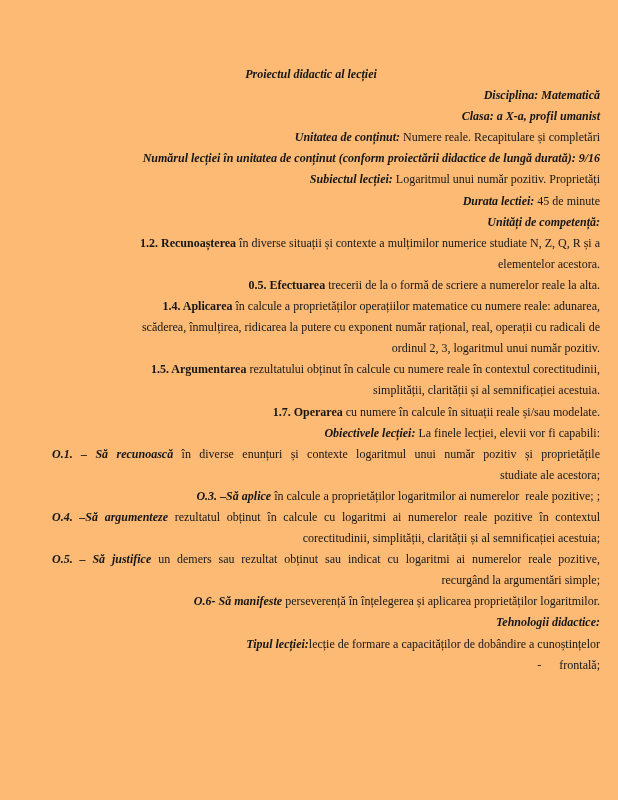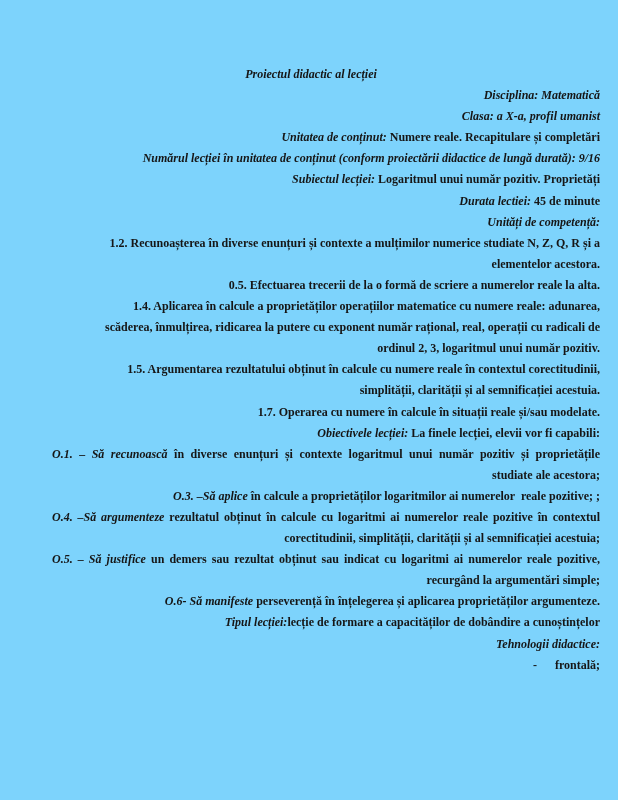--- a/index.html
+++ b/index.html
@@ -7,21 +7,21 @@
     width: 618px; height: 800px;
     background: #ffffff;
     color: #161616;
     font-family: "Liberation Serif", "DejaVu Serif", serif;
     overflow: hidden;
   }
   .page {
     box-sizing: border-box;
     width: 618px; height: 800px;
     padding: 64px 18px 0 52px;
-    background: #7dd3fc;
+    background: #fdba74;
   }
   .line {
     font-size: 12px;
     line-height: 21.1px;
     height: 21.1px;
     white-space: pre;           
     text-align: right;
   }
   .line.center {
     white-space: normal;
@@ -30,48 +30,48 @@
   }
   .line.just {
     white-space: normal;
     text-align: justify;
     text-align-last: justify;   
   }
   .ind1 { padding-left: 43px; } 
   .ind2 { padding-left: 63px; } 
   .s-bi { font-weight: 700; font-style: italic; }
   .s-b  { font-weight: 700; margin-left: 36px; }
-  .s-r  { font-weight: 700; }
+  .s-r  { font-weight: 400; }
 </style>
 </head>
 <body>
 
 <main class="page" id="doc-root">
     <div class="line center"><span class="s-bi">Proiectul didactic al lecției</span></div>
     <div class="line"><span class="s-bi">Disciplina: Matematică</span></div>
     <div class="line"><span class="s-bi">Clasa: a X-a, profil umanist</span></div>
     <div class="line"><span class="s-bi">Unitatea de conținut: </span><span class="s-r">Numere reale. Recapitulare și completări</span></div>
     <div class="line"><span class="s-bi">Numărul lecției în unitatea de conținut (conform proiectării didactice de lungă durată): 9/16</span></div>
     <div class="line"><span class="s-bi">Subiectul lecției: </span><span class="s-r">Logaritmul unui număr pozitiv. Proprietăți</span></div>
     <div class="line"><span class="s-bi">Durata lectiei: </span><span class="s-r">45 de minute</span></div>
     <div class="line"><span class="s-bi">Unități de competență:</span></div>
-    <div class="line"><span class="s-b">1.2. Recunoașterea </span><span class="s-r">în diverse enunțuri și contexte a mulțimilor numerice studiate N, Z, Q, R și a</span></div>
+    <div class="line"><span class="s-b">1.2. Recunoașterea </span><span class="s-r">în diverse situații și contexte a mulțimilor numerice studiate N, Z, Q, R și a</span></div>
     <div class="line"><span class="s-r">elementelor acestora.</span></div>
     <div class="line"><span class="s-b">0.5. Efectuarea </span><span class="s-r">trecerii de la o formă de scriere a numerelor reale la alta.</span></div>
     <div class="line"><span class="s-b">1.4. Aplicarea </span><span class="s-r">în calcule a proprietăților operațiilor matematice cu numere reale: adunarea,</span></div>
     <div class="line"><span class="s-r">scăderea, înmulțirea, ridicarea la putere cu exponent număr rațional, real, operații cu radicali de</span></div>
     <div class="line"><span class="s-r">ordinul 2, 3, logaritmul unui număr pozitiv.</span></div>
     <div class="line"><span class="s-b">1.5. Argumentarea </span><span class="s-r">rezultatului obținut în calcule cu numere reale în contextul corectitudinii,</span></div>
     <div class="line"><span class="s-r">simplității, clarității și al semnificației acestuia.</span></div>
     <div class="line"><span class="s-b">1.7. Operarea </span><span class="s-r">cu numere în calcule în situații reale și/sau modelate.</span></div>
     <div class="line"><span class="s-bi">Obiectivele lecției: </span><span class="s-r">La finele lecției, elevii vor fi capabili:</span></div>
     <div class="line just"><span class="s-bi">O.1. – Să recunoască </span><span class="s-r">în diverse enunțuri și contexte  logaritmul unui număr pozitiv și proprietățile</span></div>
     <div class="line"><span class="s-r">studiate ale acestora;</span></div>
     <div class="line"><span class="s-bi">O.3. –Să aplice </span><span class="s-r">în calcule a proprietăților logaritmilor ai numerelor  reale pozitive; ;</span></div>
     <div class="line just"><span class="s-bi">O.4. –Să argumenteze </span><span class="s-r">rezultatul obținut în calcule cu  logaritmi ai numerelor  reale pozitive în contextul</span></div>
     <div class="line"><span class="s-r">corectitudinii, simplității, clarității și al semnificației acestuia;</span></div>
     <div class="line just"><span class="s-bi">O.5. – Să justifice </span><span class="s-r">un demers sau rezultat obținut sau indicat cu logaritmi ai numerelor  reale pozitive,</span></div>
     <div class="line"><span class="s-r">recurgând la argumentări simple;</span></div>
-    <div class="line"><span class="s-bi">O.6- Să manifeste </span><span class="s-r">perseverență în înțelegerea și aplicarea proprietăților argumenteze.</span></div>
+    <div class="line"><span class="s-bi">O.6- Să manifeste </span><span class="s-r">perseverență în înțelegerea și aplicarea proprietăților logaritmilor.</span></div>
+    <div class="line"><span class="s-bi">Tehnologii didactice:</span></div>
     <div class="line"><span class="s-bi">Tipul lecției:</span><span class="s-r">lecție de formare a capacităților de dobândire a cunoștințelor</span></div>
-    <div class="line"><span class="s-bi">Tehnologii didactice:</span></div>
     <div class="line ind2"><span class="s-r">-      frontală;</span></div>
   </main>
 
 </body></html>

